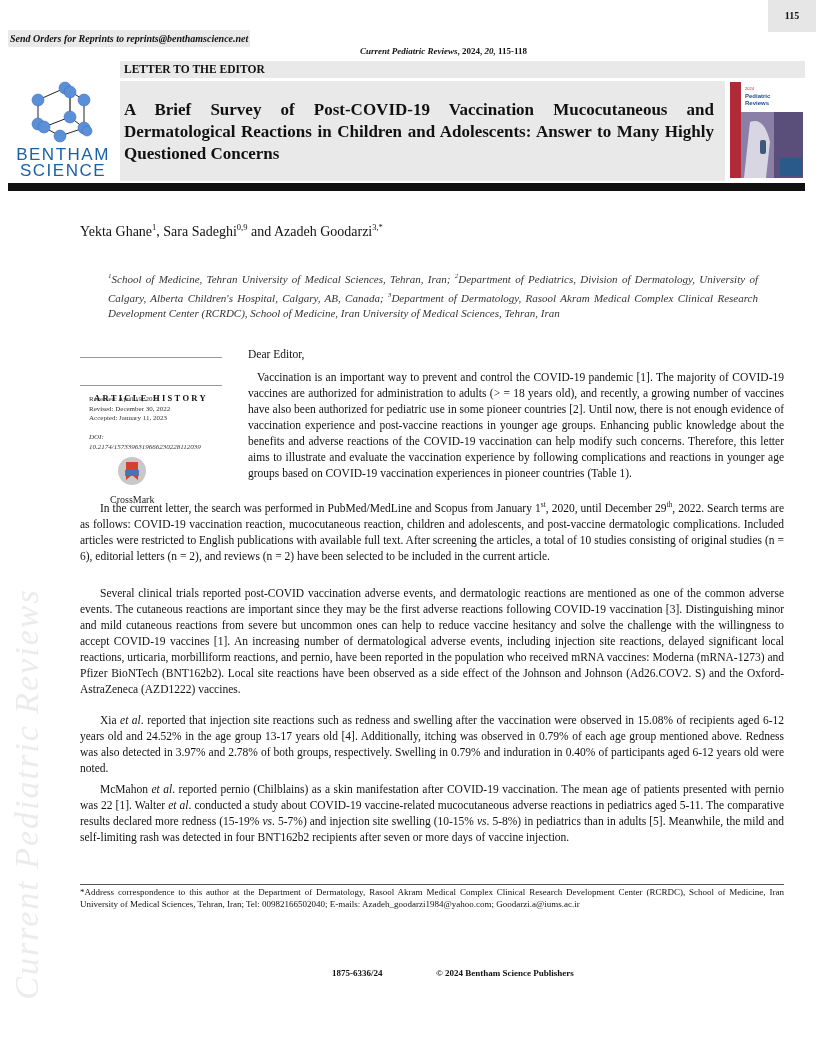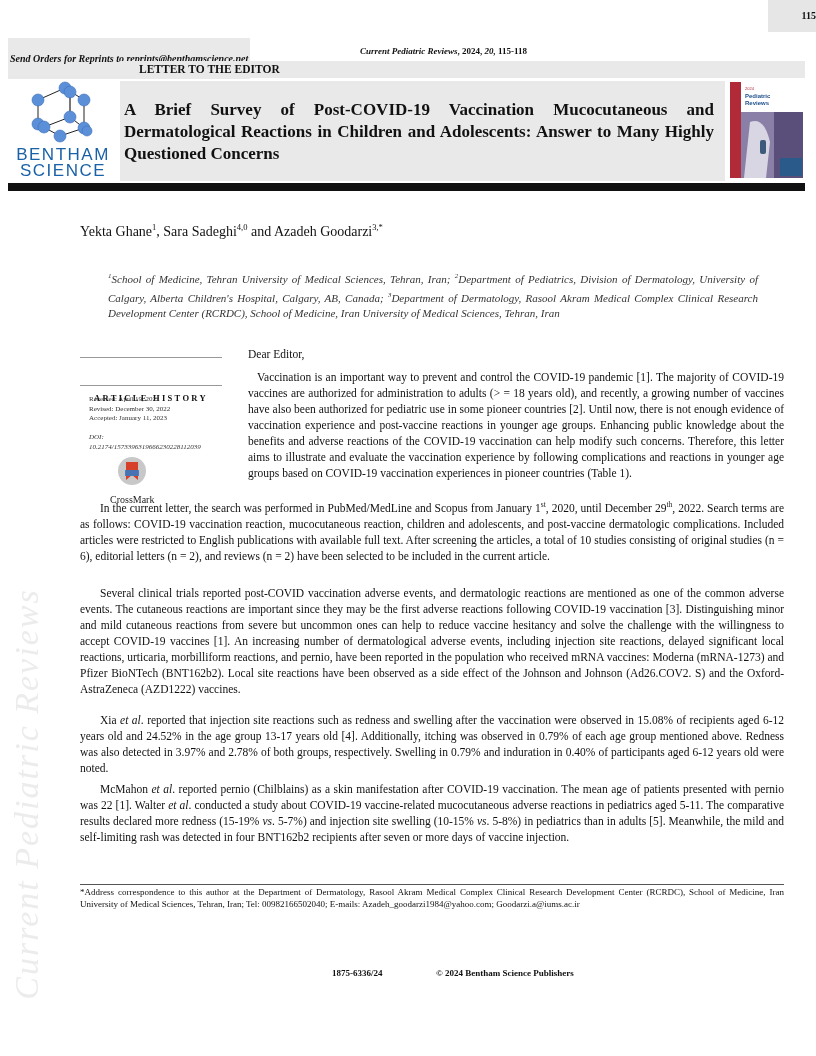--- a/index.html
+++ b/index.html
@@ -1,22 +1,22 @@
 <!DOCTYPE html>
 <html><head>
 <meta charset="utf-8">
 <style>
   html, body { margin:0; padding:0; background:#ffffff; }
   body { width:816px; height:1056px; position:relative; overflow:hidden; font-family:"Liberation Serif", serif; color:#111; }
   .abs { position:absolute; }
-  .pagenum { right:0; top:0; width:48px; height:32px; background:#e6e6e6; font-size:10px; font-weight:bold; text-align:right; line-height:32px; }
-  .reprints { left:8px; top:30px; background:#e9e9e9; font-size:10px; font-weight:bold; font-style:italic; padding:15px 2px;margin-top:8px; }
+  .pagenum { right:0; top:0; width:48px; height:32px; background:#e6e6e6; font-size:10px; font-weight:bold; text-align:center; line-height:32px; }
+  .reprints { left:8px; top:30px; background:#e9e9e9; font-size:10px; font-weight:bold; font-style:italic; padding:3px 2px; }
   .journal-line { left:360px; top:46px; font-size:9px; font-style:italic; font-weight:bold; }
   .journal-line .n { font-style:normal; }
-  .section-bar { left:120px; top:61px; width:685px; height:17px; background:#e9e9e9; font-size:11.5px; font-weight:bold; line-height:17px; padding-left:19px; box-sizing:border-box; }
+  .section-bar { left:120px; top:61px; width:685px; height:17px; background:#e9e9e9; font-size:11.5px; font-weight:bold; line-height:17px; padding-left:4px; box-sizing:border-box; }
   .title-bar { left:120px; top:81px; width:605px; height:100px; background:#e9e9e9; }
   .title { left:124px; top:99px; width:590px; font-size:17px; font-weight:bold; line-height:22px; text-align:justify; text-align-last:left; }
   .black-rule { left:8px; top:183px; width:797px; height:8px; background:#111; }
   .logo { left:12px; top:80px; width:108px; height:100px; }
   .logo-text { left:12px; top:147px; width:102px; font-family:"Liberation Sans", sans-serif; font-weight:normal; color:#1a62a8; font-size:17px; line-height:16px; letter-spacing:1.5px; text-align:center; }
   .cover { left:730px; top:82px; width:73px; height:96px; }
   .authors { left:80px; top:222px; font-size:14px; }
   .authors sup { font-size:8.5px; }
   .affil { left:80px; top:268px; width:650px; font-size:11px; font-style:italic; line-height:16px; color:#333; text-align:justify;margin-left:28px; }
   .affil sup { font-size:7px; }
@@ -95,21 +95,21 @@
     <rect x="30" y="58" width="6" height="14" rx="2" fill="#3d5a7a"></rect>
     <rect x="50" y="76" width="22" height="18" fill="#2a5a8a"></rect>
     <text x="15" y="8" font-size="4" fill="#b02a37" font-family="Liberation Sans, sans-serif">2024</text>
     <text x="15" y="16" font-size="6" font-weight="bold" fill="#1d4f8a" font-family="Liberation Sans, sans-serif">Pediatric</text>
     <text x="15" y="23" font-size="6" font-weight="bold" fill="#1d4f8a" font-family="Liberation Sans, sans-serif">Reviews</text>
   </svg>
 </div>
 <div class="abs black-rule"></div>
 
 <div class="abs authors">
-  <span>Yekta Ghane</span><sup>1</sup><span>, </span><span>Sara Sadeghi</span><sup>4,0</sup><span> and </span><span>Azadeh Goodarzi</span><sup>3,*</sup>
+  <span>Yekta Ghane</span><sup>1</sup><span>, </span><span>Sara Sadeghi</span><sup>0,9</sup><span> and </span><span>Azadeh Goodarzi</span><sup>3,*</sup>
 </div>
 
 <div class="abs affil">
   <sup>1</sup><span>School of Medicine, Tehran University of Medical Sciences, Tehran, Iran; </span><sup>2</sup><span>Department of Pediatrics, Division of Dermatology, University of Calgary, Alberta Children's Hospital, Calgary, AB, Canada; </span><sup>3</sup><span>Department of Dermatology, Rasool Akram Medical Complex Clinical Research Development Center (RCRDC), School of Medicine, Iran University of Medical Sciences, Tehran, Iran</span>
 </div>
 
 <div class="abs hist-rule1"></div>
 <div class="abs hist-title">ARTICLE HISTORY</div>
 <div class="abs hist-rule2"></div>
 <div class="abs hist-dates">

